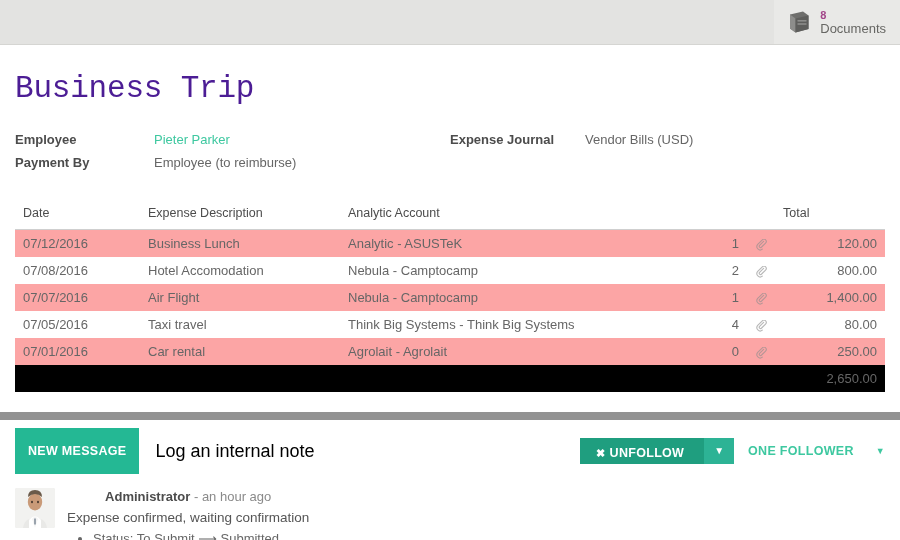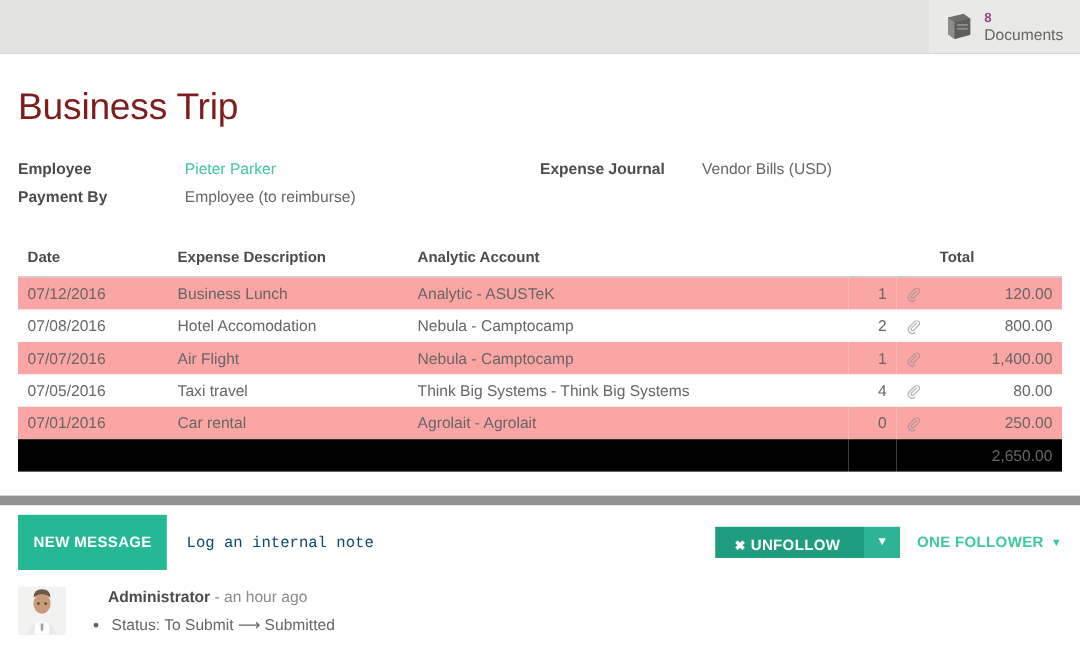--- a/index.html
+++ b/index.html
@@ -34,43 +34,44 @@
   .doc-count {
     font-size: 11px; font-weight: bold; color: #a24689; letter-spacing: .2px;
   }
   .doc-label { font-size: 13px; color: #666663; }
 
   
   .sheet { padding: 26px 15px 0 15px; }
   .title {
     font-size: 31px;
     font-weight: normal;
-    color: #7f1d1d;
+    color: #4c1d95;
     letter-spacing: -0.2px;
     margin-bottom: 26px;
+    font-family: Liberation Mono, monospace;
   }
 
   
   .groups { display: flex; margin-bottom: 24px; }
   .group { width: 50%; }
   .group.right { padding-left: 0; }
   .field-row { display: flex; align-items: baseline; height: 23px; }
   .f-label {
     font-size: 13px; font-weight: bold; color: #4c4c4c;
   }
   .group.left .f-label { width: 139px; }
   .group.right .f-label { width: 135px; }
   .f-value { font-size: 13px; color: #666666; }
   .f-value.link { color: #3ec8a0; }
 
   
   table.lines { width: 100%; border-collapse: collapse; }
   table.lines thead th {
     font-size: 12.5px;
-    font-weight: bold;
+    font-weight: normal;
     color: #4c4c4c;
     text-align: left;
     padding: 4px 8px 9px 8px;
     border-bottom: 1px solid #cfcfcf;
     white-space: nowrap;
   }
   th.c-date   { width: 125px; }
   th.c-desc   { width: 200px; }
   th.c-acct   { }
   th.c-qty    { width: 40px;  text-align: right; }
@@ -115,25 +116,24 @@
     color: #ffffff;
     font-size: 12.5px;
     font-weight: bold;
     letter-spacing: .3px;
     padding: 17px 13px;
     border: none;
     cursor: pointer;
     line-height: 1;
   }
   .link-note {
-    color: #0c4a6e;
-    font-size: 13px;
+    color: #000000;
+    font-size: 18px;
     margin-left: 16px;
     cursor: pointer;
-    font-family: Liberation Mono, monospace;
   }
   .follow-zone {
     margin-left: auto;
     display: flex;
     align-items: center;
     gap: 14px;
   }
   .btn-unfollow {
     background: #1f9e7f;
     color: #fff;
@@ -157,21 +157,21 @@
   }
   .unfollow-wrap { display: flex; }
   .followers {
     color: #3ec8a0;
     font-size: 12.5px;
     font-weight: bold;
     letter-spacing: .3px;
     cursor: pointer;
     display: flex;
     align-items: center;
-    gap: 6px;
+    gap: 22px;
   }
   .caret-dn { font-size: 9px; }
 
   
   .message { display: flex; gap: 12px; margin-top: 22px; }
   .avatar {
     width: 40px; height: 40px; flex: 0 0 40px;
     border-radius: 2px; overflow: hidden; background: #e9e9e9;
   }
   .msg-body { padding-top: 1px; }
@@ -352,18 +352,19 @@
         <path d="M19 30.5 h2 v6 h-2Z" fill="#9aa3ad"></path>
         <path d="M8 40 q1-7 6-9 v9Z" fill="#e9e9e7"></path>
         <path d="M32 40 q-1-7-6-9 v9Z" fill="#e9e9e7"></path>
       </svg>
     </div>
     <div class="msg-body">
       <div class="msg-head">
         <span class="msg-author">Administrator</span>
         <span>- an hour ago</span>
       </div>
+      <div class="msg-text">Expense confirmed, waiting confirmation</div>
       <ul class="msg-list">
         <li>Status: To Submit ⟶ Submitted</li>
       </ul>
     </div>
   </div>
 </div>
 
 </body></html>

